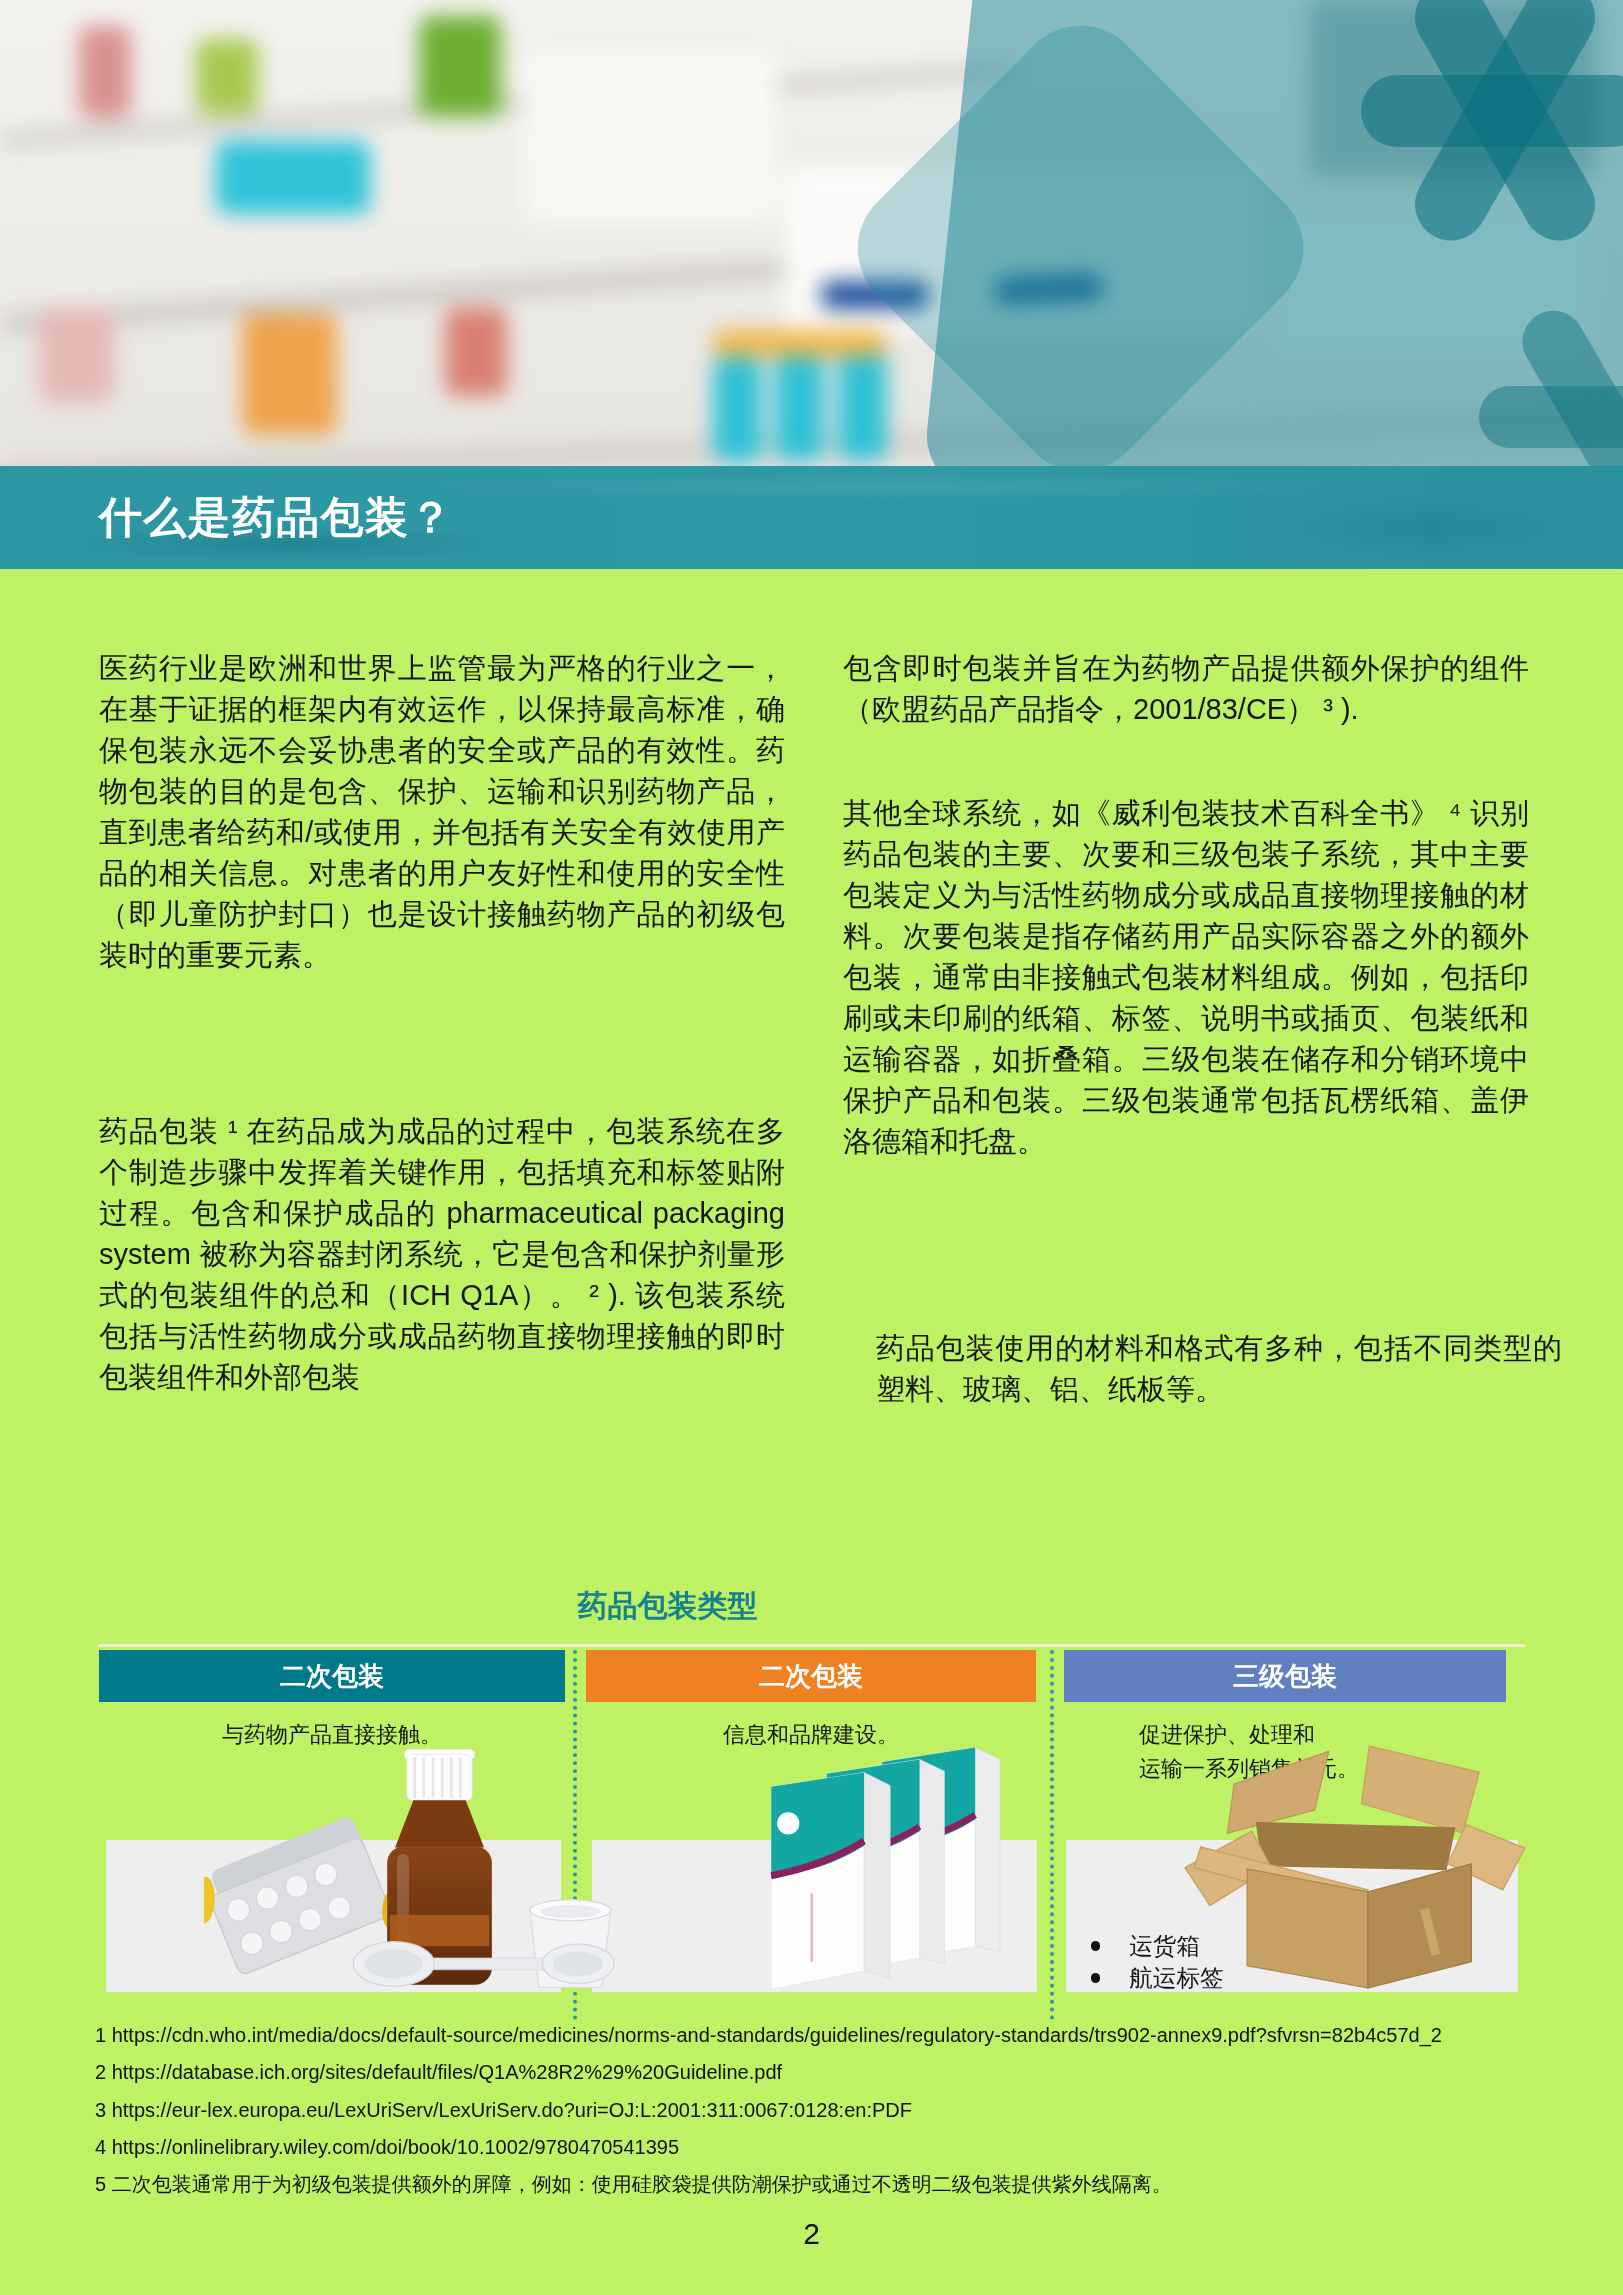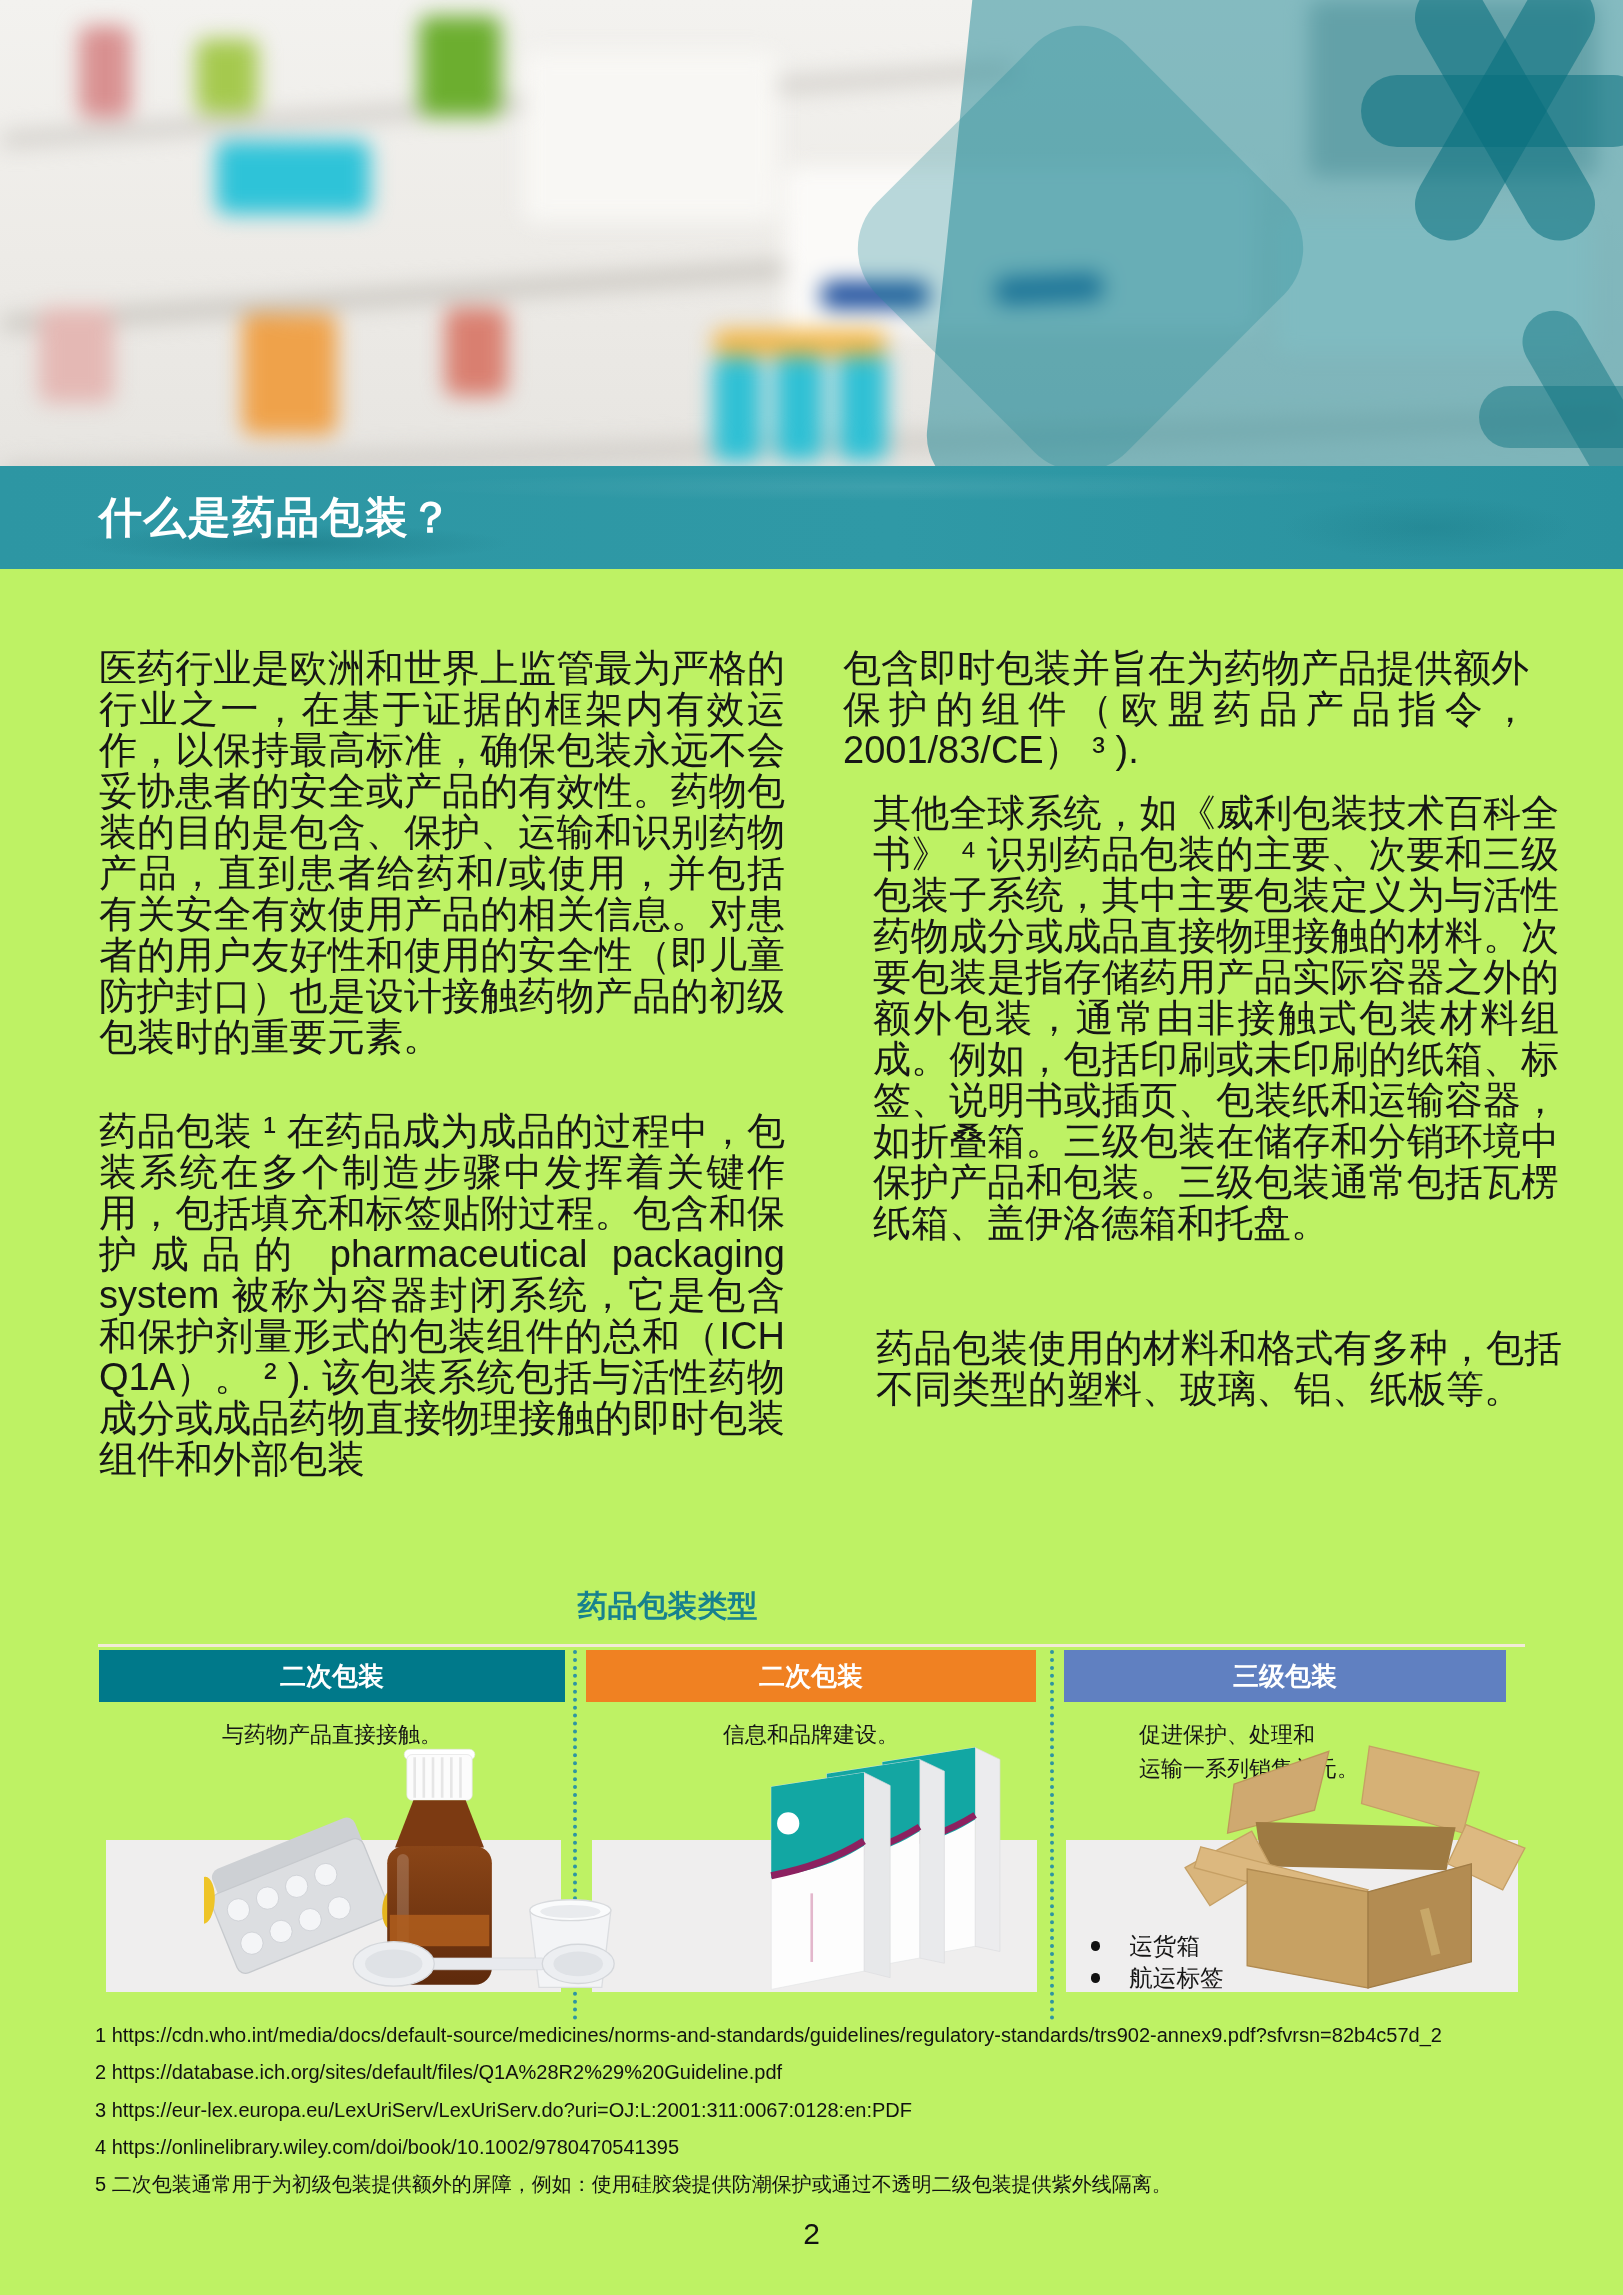--- a/index.html
+++ b/index.html
@@ -21,26 +21,26 @@
   
   .title-band{position:absolute; left:0; top:466px; width:1623px; height:103px;
     background-image:
       radial-gradient(closest-side at 18% 75%, rgba(16,104,116,0.35), transparent 75%),
       radial-gradient(closest-side at 55% 20%, rgba(255,255,255,0.07), transparent 70%),
       radial-gradient(closest-side at 88% 60%, rgba(18,110,122,0.25), transparent 75%),
       linear-gradient(90deg,#2d96a3,#2f99a6 55%,#2a919e);}
   .title-band h1{margin:0; padding-left:99px; line-height:103px; font-size:43px;
       font-weight:bold; color:#ffffff; letter-spacing:1.3px;}
   
-  .para{position:absolute; margin:0; font-size:38px; line-height:41px;
+  .para{position:absolute; margin:0; font-size:29px; line-height:41px;
         text-align:justify; color:#161616; width:686px;}
   .p-l1{left:99px; top:648px;}
   .p-l2{left:99px; top:1111px;}
   .p-r1{left:843px; top:648px;}
-  .p-r2{left:873px; top:793px;}
+  .p-r2{left:843px; top:793px;}
   .p-r3{left:843px; top:1328px;margin-left:33px;}
   
   .types-title{position:absolute; left:0; top:1586px; width:1335px; margin:0;
       text-align:center; font-size:30px; font-weight:bold; color:#17818e;}
   .table-topline{position:absolute; left:98px; top:1644px; width:1427px; height:3.3px; background:#f2ebd7;}
   .types{position:absolute; left:99px; top:1650px; width:1425px; height:370px;}
   .tbar{position:absolute; top:0; height:52px; line-height:52px; text-align:center;
         color:#ffffff; font-size:26px; font-weight:bold;}
   .bar1{left:0; width:466px;}
   .bar2{left:487px; width:450px;}

